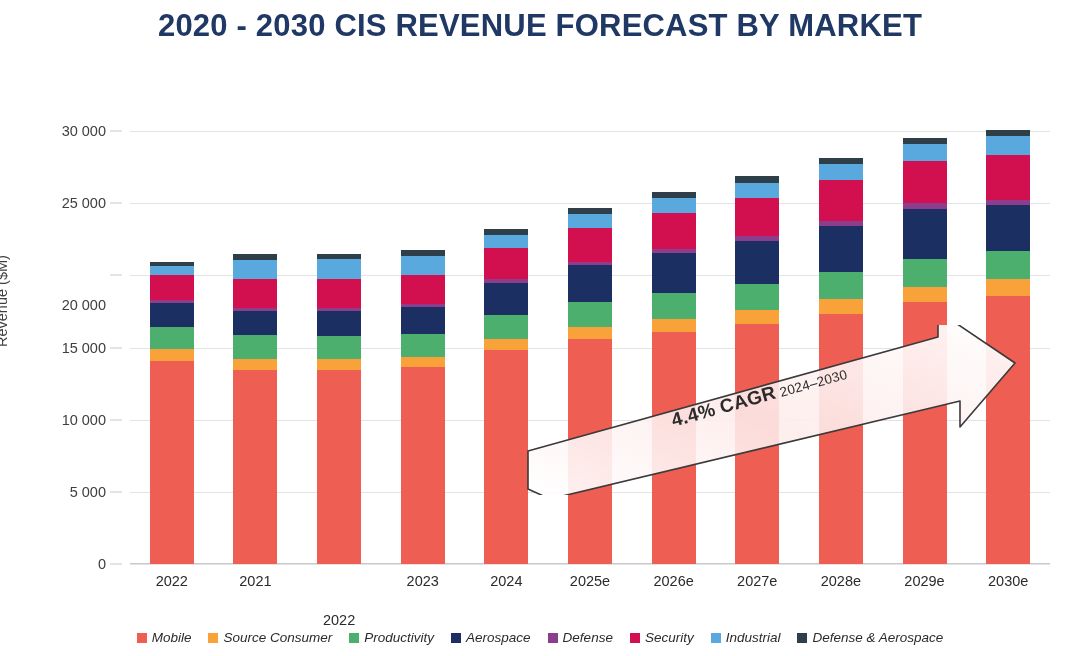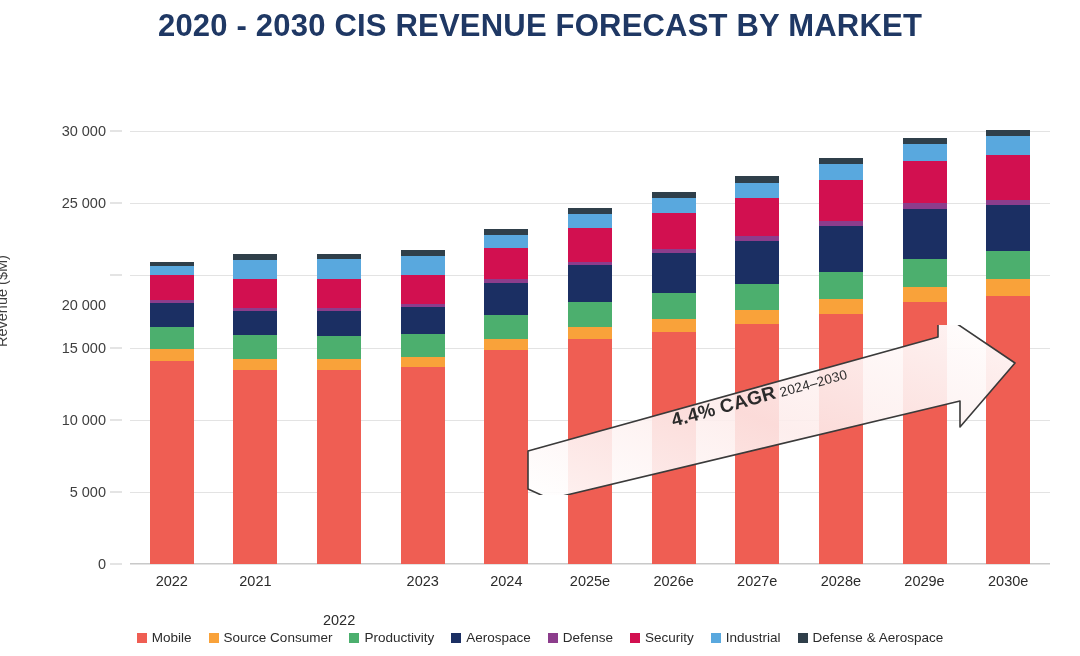--- a/index.html
+++ b/index.html
@@ -93,21 +93,21 @@
   }
   .cagr-main{font-size:19px;font-weight:700;letter-spacing:.3px;}
   .cagr-sub{font-size:13.5px;font-weight:500;letter-spacing:.2px;}
 
   
   .legend{
     position:absolute;left:0;top:630px;width:1080px;
     display:flex;justify-content:center;align-items:center;
     gap:17px;
   }
-  .legend-item{display:flex;align-items:center;gap:5px;}
+  .legend-item{display:flex;align-items:center;gap:5px;font-style:italic;}
   .legend-swatch{width:10px;height:10px;display:inline-block;}
   .legend-label{font-size:13.5px;color:#2b2b2b;font-weight:500;white-space:nowrap;}
 </style>
 </head>
 <body>
 
 <div id="chart-root">
 
   <div class="title">2020 - 2030 CIS REVENUE FORECAST BY MARKET</div>
 

